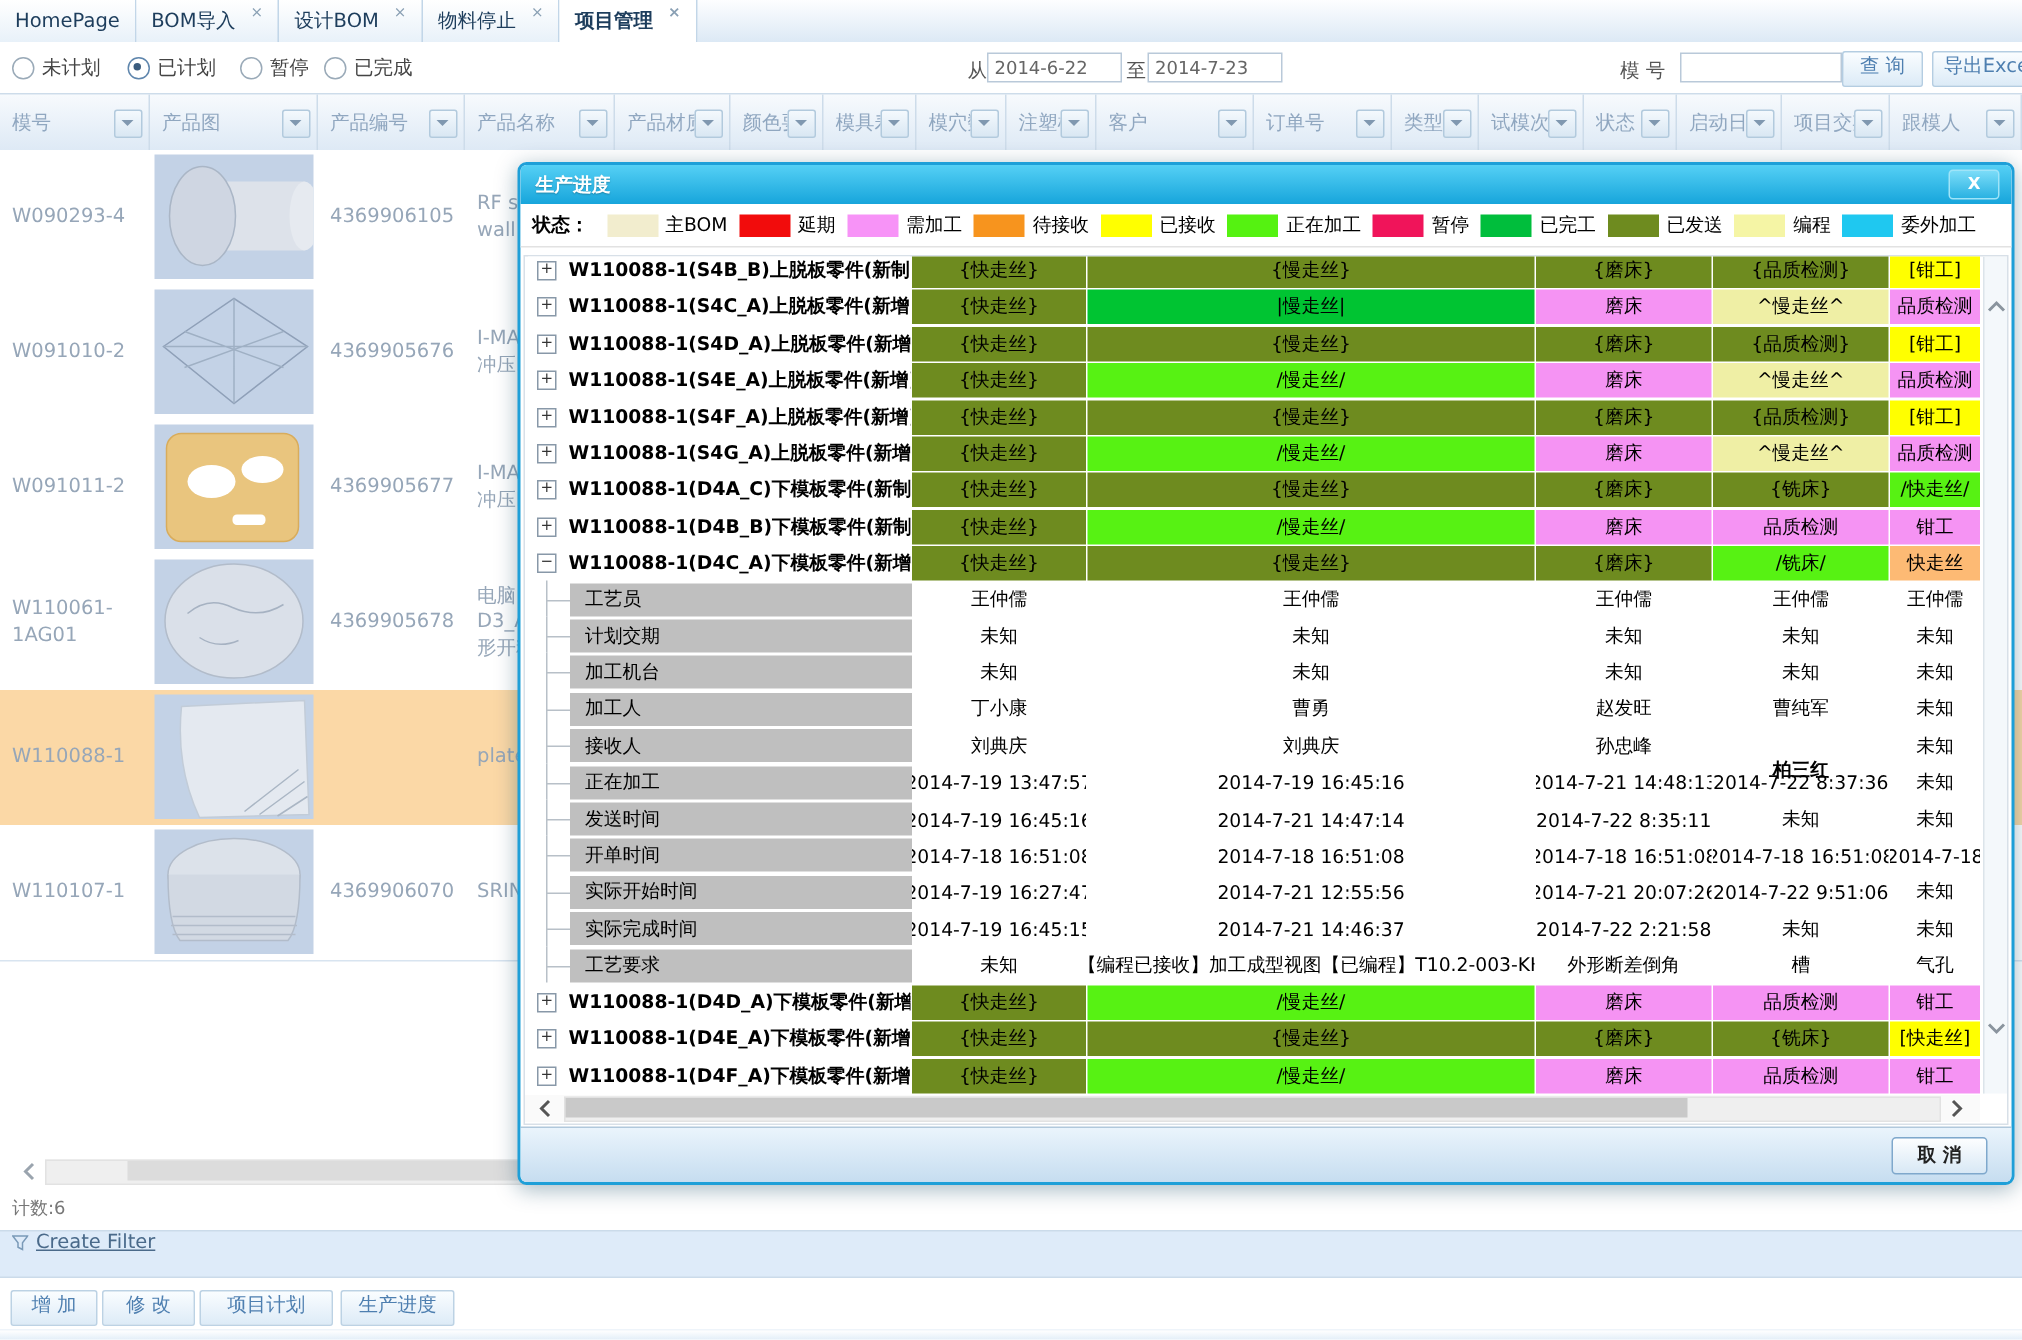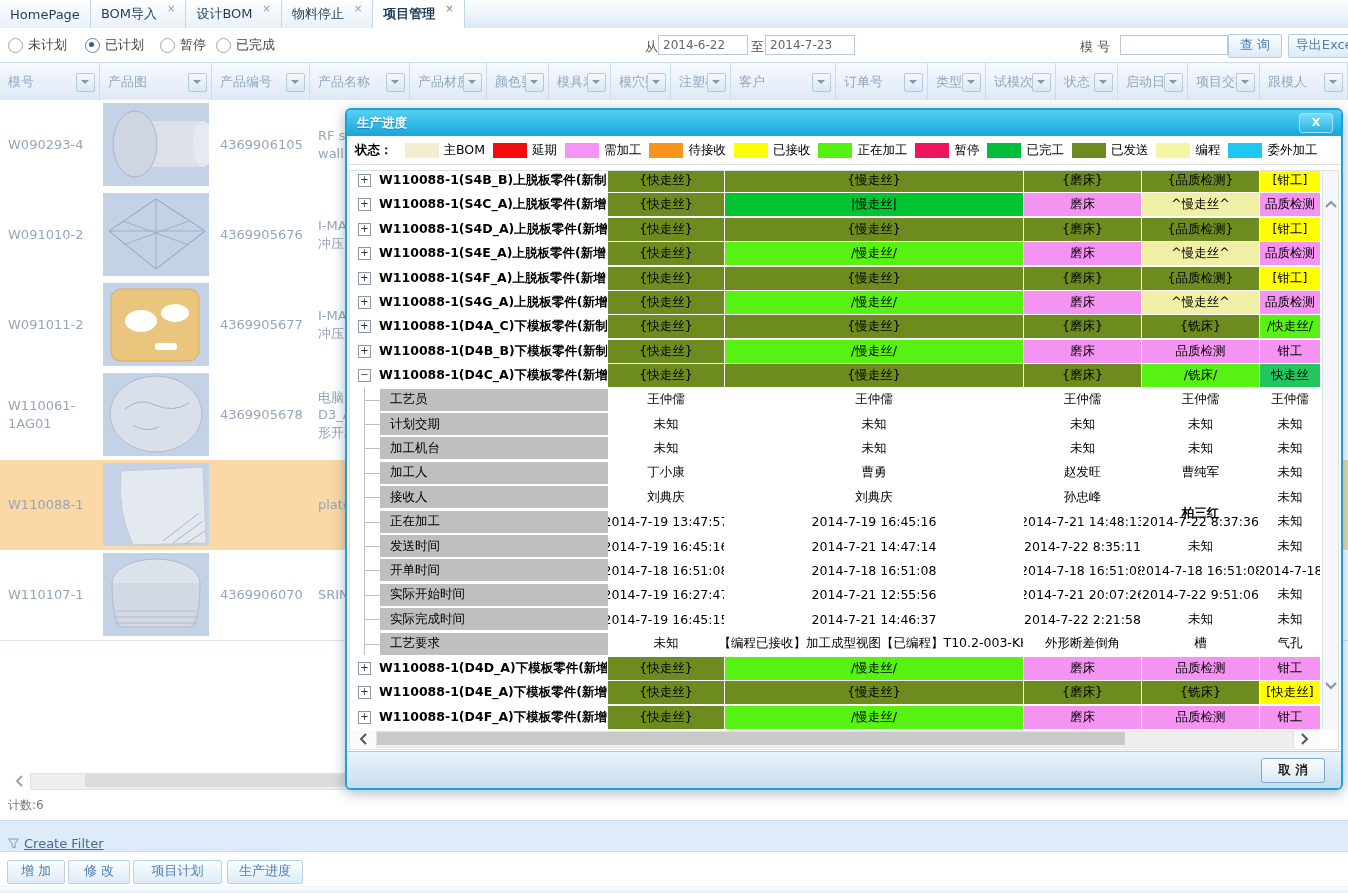--- a/index.html
+++ b/index.html
@@ -41,21 +41,21 @@
   .gcell.txt{padding-left:8px;align-items:center;white-space:pre-line;line-height:1.35;}
   .imgbox{position:absolute;left:3px;top:3px;width:106px;height:83px;background:#c3d2e6;overflow:hidden;}
   
   #mainhscroll{left:0;top:772px;width:1348px;height:18px;}
   .sc-track{position:absolute;background:#efefef;border:1px solid #e2e2e2;}
   .sc-thumb{position:absolute;background:#dcdcdc;}
   .chev{position:absolute;width:12px;height:12px;}
   .chev svg{display:block}
   #countrow{left:8px;top:797px;font-size:12px;color:#777;}
   #filterbar{left:0;top:820px;width:1348px;height:30px;background:#deebf9;border-top:1px solid #cbdbEA;
-             border-bottom:1px solid #cbdbea;display:flex;align-items:flex-end;}
+             border-bottom:1px solid #cbdbea;display:flex;align-items:flex-start;}
   #filterlink{margin-left:8px;font-size:13px;color:#4a6a8a;text-decoration:underline;display:flex;align-items:center;cursor:pointer;}
   #filterlink svg{margin-right:5px;}
   #actionrow{left:0;top:860px;width:1348px;height:24px;}
   .abtn{position:absolute;top:0;height:22px;background:linear-gradient(#fafdff,#ddebf7);
         border:1px solid #bcd2e4;border-radius:2px;font-size:13px;color:#4e7fb0;text-align:center;line-height:20px;cursor:pointer;}
   #bottomstrip{left:0;top:886px;width:1348px;height:7px;background:linear-gradient(#ffffff,#dfecf7);border-top:1px solid #eef4fa;border-bottom:1px solid #9fb8cc;}
   
   #dialog{left:345px;top:108px;width:994px;height:678px;background:#fff;border:2px solid #1e9fd8;
           border-radius:6px;box-shadow:0 3px 14px rgba(0,60,90,.35);overflow:hidden;}
   #dtitle{position:absolute;left:0;top:0;width:100%;height:26px;background:linear-gradient(#55d0f5,#17a5db);}
@@ -421,21 +421,21 @@
         <div class="trow-cell" style="left: 792px; width: 117px; top: 168.8px; background: rgb(245, 147, 243);">品质检测</div>
         <div class="trow-cell" style="left: 910px; width: 60px; top: 168.8px; background: rgb(245, 147, 243);">钳工</div>
         <div class="trow-cell tlabel" style="left: 2px; width: 255px; top: 193.2px;">
           <span class="exp">−</span>
           <span class="tname">W110088-1(D4C_A)下模板零件(新增)</span>
         </div>
         <div class="trow-cell" style="left: 258px; width: 116px; top: 193.2px; background: rgb(110, 139, 31);">{快走丝}</div>
         <div class="trow-cell" style="left: 375px; width: 298px; top: 193.2px; background: rgb(110, 139, 31);">{慢走丝}</div>
         <div class="trow-cell" style="left: 674px; width: 117px; top: 193.2px; background: rgb(110, 139, 31);">{磨床}</div>
         <div class="trow-cell" style="left: 792px; width: 117px; top: 193.2px; background: rgb(87, 242, 19);">/铣床/</div>
-        <div class="trow-cell" style="left: 910px; width: 60px; top: 193.2px; background: #22c55e;">快走丝</div>
+        <div class="trow-cell" style="left: 910px; width: 60px; top: 193.2px; background: #fdba74;">快走丝</div>
         <div class="connv" style="left: 14px; top: 215.6px; height: 24.4px;"></div>
         <div class="connh" style="left: 14px; top: 228.6px; width: 16px;"></div>
         <div class="dlab" style="left: 30px; width: 228px; top: 217.6px;">工艺员</div>
         <div class="dval" style="left: 258px; width: 116px; top: 217.6px;">王仲儒</div>
         <div class="dval" style="left: 375px; width: 298px; top: 217.6px;">王仲儒</div>
         <div class="dval" style="left: 674px; width: 117px; top: 217.6px;">王仲儒</div>
         <div class="dval" style="left: 792px; width: 117px; top: 217.6px;">王仲儒</div>
         <div class="dval" style="left: 910px; width: 60px; top: 217.6px;">王仲儒</div>
         <div class="connv" style="left: 14px; top: 240px; height: 24.4px;"></div>
         <div class="connh" style="left: 14px; top: 253px; width: 16px;"></div>

